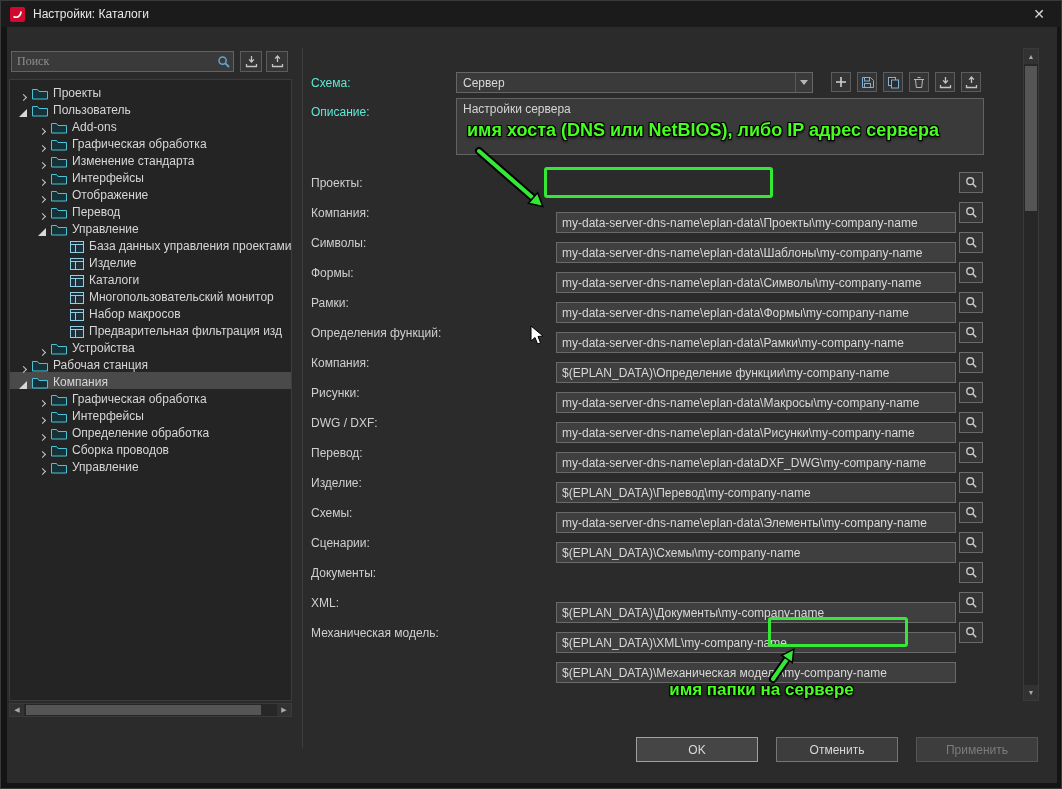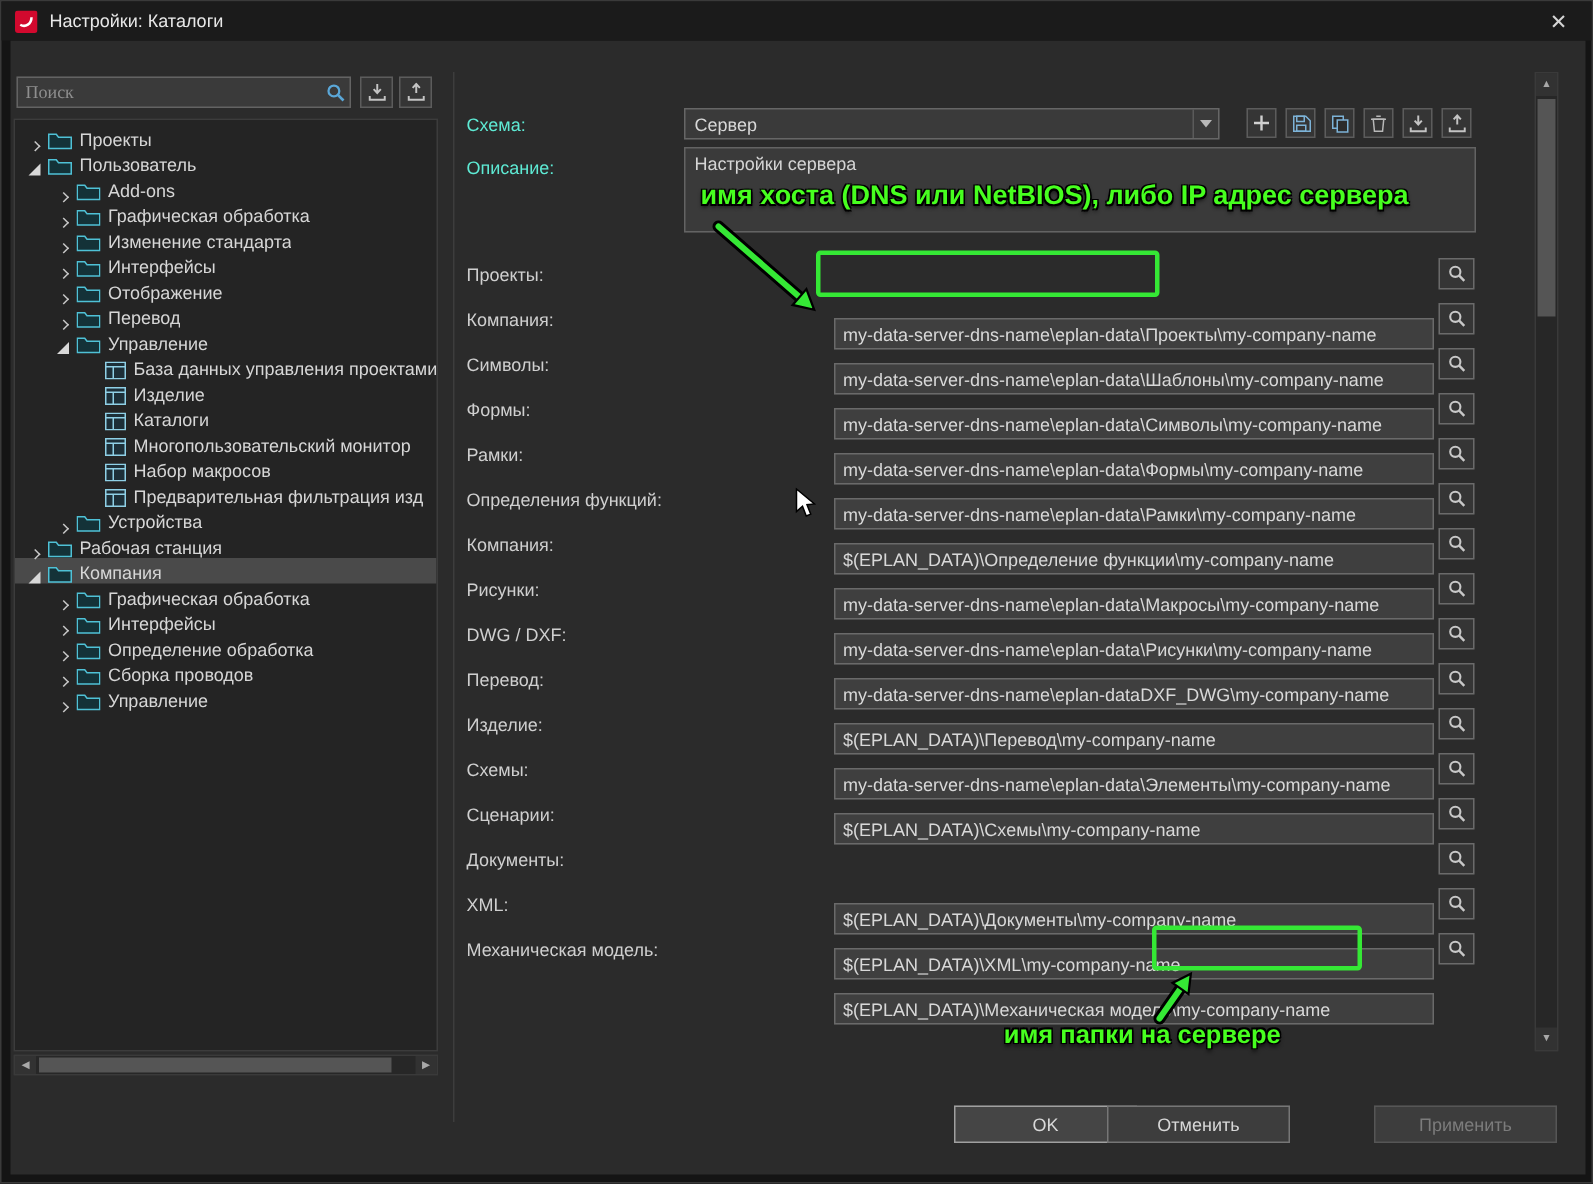--- a/index.html
+++ b/index.html
@@ -94,21 +94,21 @@
   .hl-box { position:absolute; border:3px solid #35e835; border-radius:3px; }
   #hl-host { left:543px; top:166px; width:229px; height:31px; }
   #hl-folder { left:767px; top:616px; width:140px; height:30px; }
   .arrow-svg { position:absolute; pointer-events:none; }
 
   
   .dlg-btn { position:absolute; top:736px; width:122px; height:25px; background:#3d3d3d;
              border:1px solid #767676; color:#d8d8d8; font-size:12px; font-family:inherit;
              display:flex; align-items:center; justify-content:center; }
   #ok-button { left:635px; border-color:#a0a0a0; background:#454545; }
-  #cancel-button { left:737px; }
+  #cancel-button { left:775px; }
   #apply-button { left:915px; color:#7c7c7c; border-color:#565656; }
 
   .cursor { position:absolute; left:529px; top:324px; }
 </style>
 </head>
 <body>
 
 <div class="window">
   <div class="content-bg"></div>
 

